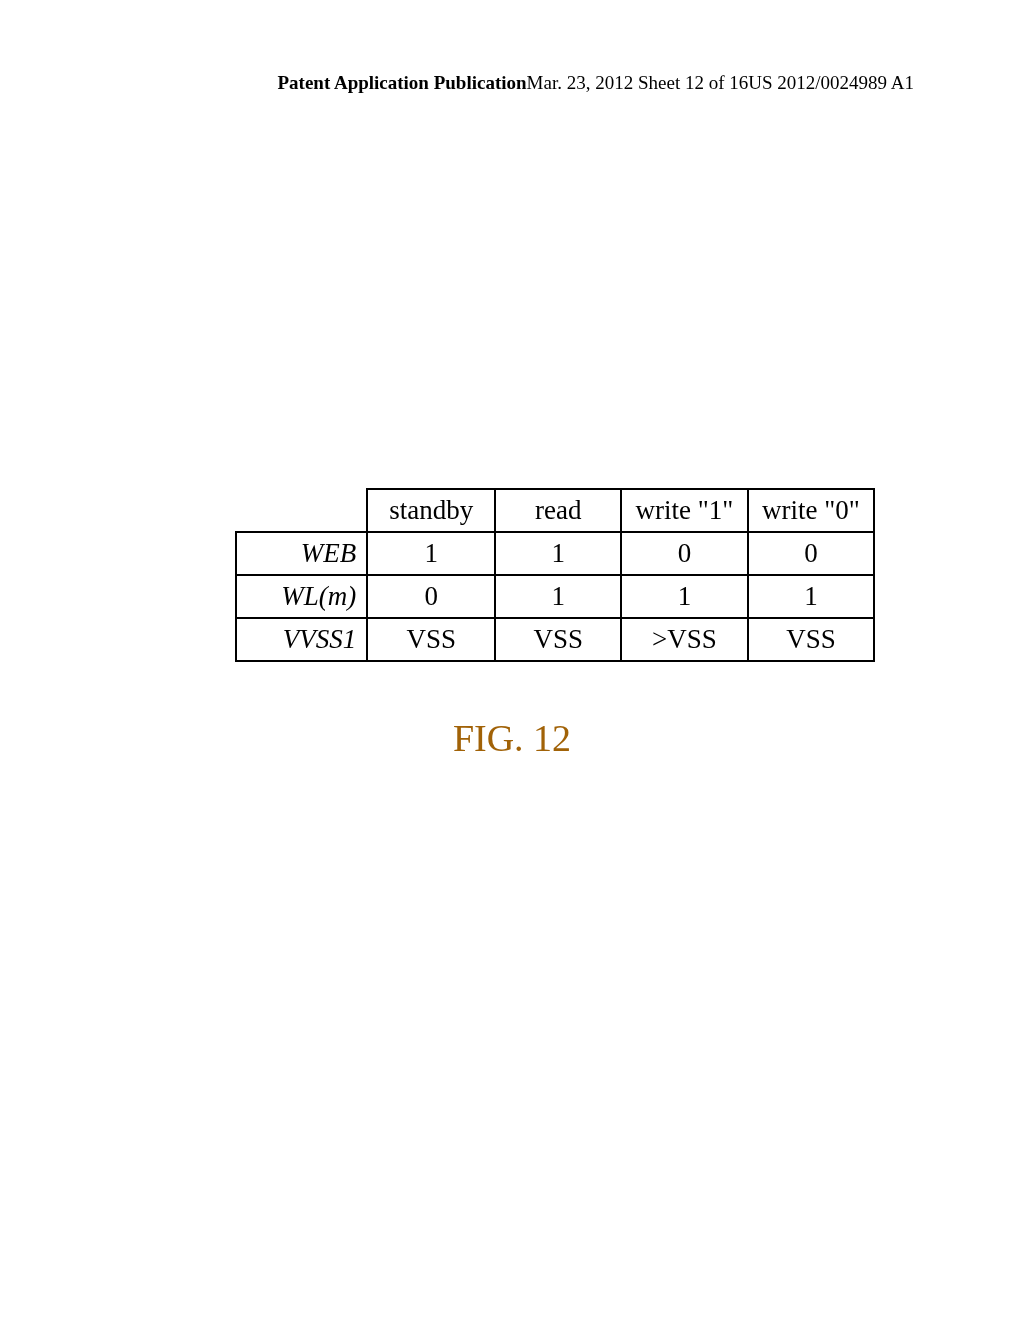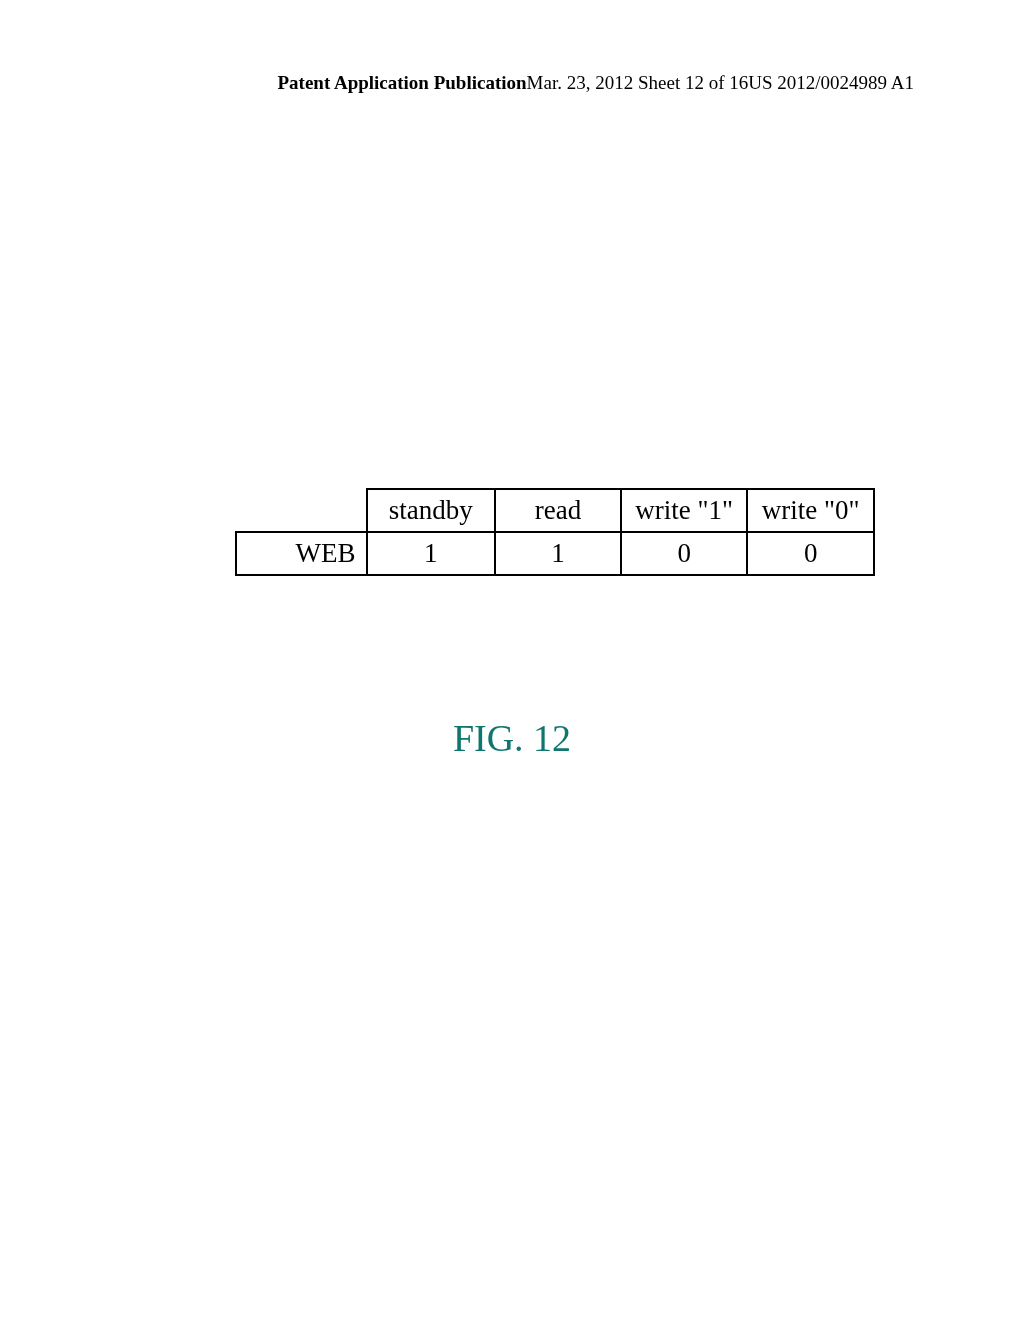--- a/index.html
+++ b/index.html
@@ -50,36 +50,37 @@
       padding: 3px 10px;
       font-size: 27px;
       text-align: center;
       height: 43px;
       vertical-align: middle;
       font-weight: normal;
     }
     .row-header {
       text-align: right;
       width: 134px;
+      font-style: italic;
     }
     .col-header {
       width: 130px;
     }
     .corner-cell {
       border-top: none;
       border-left: none;
     }
     .figure-caption {
       position: absolute;
       top: 716px;
       left: 0;
       width: 100%;
       text-align: center;
       font-size: 38px;
-      color: #0f766e;
+      color: #a16207;
     }
   </style>
 </head>
 <body>
 
 <div class="header">
   <span class="header-left">Patent Application Publication</span>
   <span class="header-center">Mar. 23, 2012  Sheet 12 of 16</span>
   <span class="header-right">US 2012/0024989 A1</span>
 </div>
@@ -94,17 +95,31 @@
       <td class="col-header">write "1"</td>
       <td class="col-header">write "0"</td>
     </tr>
     <tr>
       <td class="row-header">WEB</td>
       <td>1</td>
       <td>1</td>
       <td>0</td>
       <td>0</td>
     </tr>
+    <tr>
+      <td class="row-header">WL(m)</td>
+      <td>0</td>
+      <td>1</td>
+      <td>1</td>
+      <td>1</td>
+    </tr>
+    <tr>
+      <td class="row-header">VVSS1</td>
+      <td>VSS</td>
+      <td>VSS</td>
+      <td>&gt;VSS</td>
+      <td>VSS</td>
+    </tr>
   </tbody>
     </table>
 </div>
 
 <div class="figure-caption">FIG. 12</div>
 
 </body></html>

